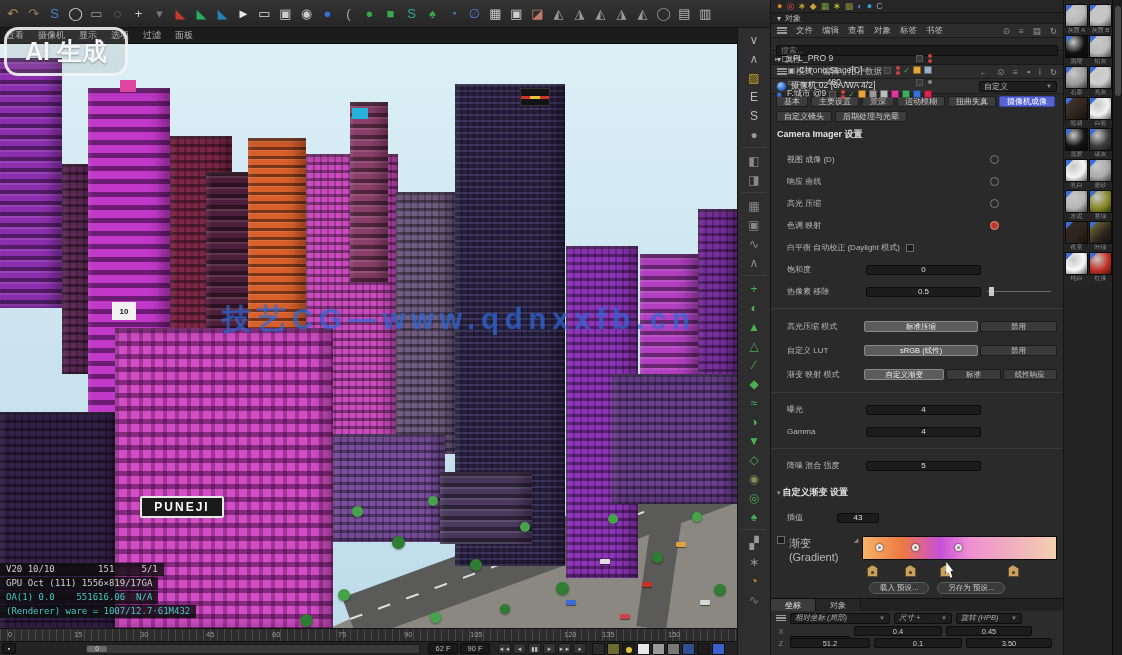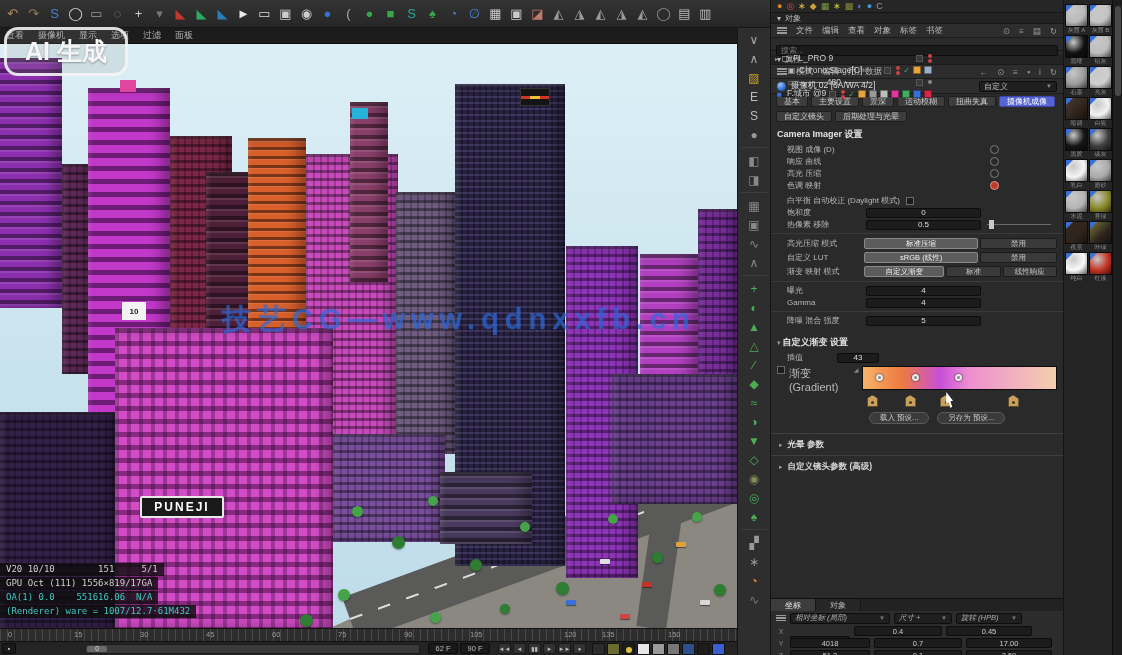--- a/index.html
+++ b/index.html
@@ -99,21 +99,21 @@
     border-bottom:1px solid #1c1c1c;font-size:8.5px;color:#ddd;}
   .bluedot{width:9px;height:9px;border-radius:50%;background:radial-gradient(circle at 35% 30%,#9cc4ff,#2f6fd0 60%,#123a7a);}
   .dropdown{margin-left:auto;width:78px;height:11px;background:#1f1f1f;border:1px solid #0d0d0d;border-radius:2px;
     font-size:8px;color:#bbb;display:flex;align-items:center;padding:0 4px;gap:3px;}
   .dropdown .arr{margin-left:auto;font-size:6px;color:#888;}
   .tabs{display:flex;gap:3px;padding:2px 5px;background:#2a2a2a;}
   .tab{height:11px;padding:0 7px;background:#3d3d3d;border:1px solid #1e1e1e;border-radius:2px;color:#c9c9c9;
     font-size:8px;display:flex;align-items:center;}
   .tab.active{background:#5663d2;border-color:#3b47ad;color:#fff;}
   .heading{font-size:9px;font-weight:bold;color:#e3e3e3;padding:4px 6px 2px;}
-  .prow{height:11px;display:flex;align-items:center;padding:0 6px;font-size:8px;color:#b8b8b8;margin:1px 0;}
+  .prow{height:11px;display:flex;align-items:center;padding:0 6px;font-size:8px;color:#b8b8b8;margin:11px 0;}
   .plabel{width:89px;padding-left:10px;white-space:nowrap;overflow:hidden;}
   .pfield{width:115px;height:10px;background:#1c1c1c;border:1px solid #0c0c0c;border-radius:2px;color:#ddd;
     display:flex;align-items:center;justify-content:center;font-size:8px;}
   .pfield.small{width:42px;}
   .circ{width:9px;height:9px;border-radius:50%;border:1.5px solid #7c7c7c;margin-left:auto;margin-right:58px;}
   .circ.red{background:#c0392b;border-color:#e0958c;}
   .cbx{width:8px;height:8px;background:#1c1c1c;border:1px solid #6a6a6a;margin-left:6px;}
   .pslider{flex:0 0 64px;height:1px;background:#6a6a6a;position:relative;margin-left:6px;}
   .pslider i{position:absolute;left:2px;top:-4px;width:5px;height:9px;background:#c8c8c8;display:block;}
   .sgroup{display:flex;gap:2px;width:198px;}
@@ -260,21 +260,21 @@
           <div class="car" style="left: 566px; top: 556px; background: rgb(58, 111, 216);"></div>
           <div class="car" style="left: 700px; top: 556px; background: rgb(216, 216, 216);"></div>
           <div class="car" style="left: 620px; top: 570px; background: rgb(204, 68, 68);"></div>
           <div class="sign" style="left: 120px; top: 36px; width: 16px; height: 12px; background: rgb(224, 69, 159); color: rgb(255, 255, 255); font-size: 7px;"></div>
           <div class="sign" style="left: 352px; top: 64px; width: 16px; height: 11px; background: rgb(39, 178, 220); color: rgb(255, 255, 255); font-size: 7px;"></div>
           <div class="sign" style="left: 520px; top: 44px; width: 30px; height: 18px; background: rgb(20, 20, 20); color: rgb(255, 255, 255); font-size: 8px; border: 1px solid rgb(51, 51, 51);">
             <i style="display: block; width: 22px; height: 3px; margin: 1px auto; background: rgb(208, 52, 44);"></i>
             <i style="display: block; width: 22px; height: 3px; margin: 1px auto; background: rgb(232, 194, 58);"></i>
             <i style="display: block; width: 22px; height: 3px; margin: 1px auto; background: rgb(208, 52, 44);"></i>
           </div>
-          <div class="sign" style="left: 122px; top: 258px; width: 24px; height: 18px; background: rgb(242, 242, 242); color: rgb(34, 34, 34); font-size: 8px;">10</div>
+          <div class="sign" style="left: 112px; top: 258px; width: 24px; height: 18px; background: rgb(242, 242, 242); color: rgb(34, 34, 34); font-size: 8px;">10</div>
           <div class="sign" style="left: 140px; top: 452px; width: 84px; height: 22px; background: rgb(26, 26, 26); color: rgb(255, 255, 255); font-size: 12px; border: 2px solid rgb(232, 232, 232); border-radius: 2px; letter-spacing: 2px;">PUNEJI</div>
         </div>
       <div class="watermark">技艺CG—www.qdnxxfb.cn</div>
       <div class="stats" id="stats">
           <div class="stat-line">V20 10/10        151     5/1</div>
           <div class="stat-line">GPU Oct (111) 1556×819/17GA</div>
           <div class="stat-line teal">OA(1) 0.0    551616.06  N/A</div>
           <div class="stat-line teal">(Renderer) ware = 1007/12.7·61M432</div>
         </div>
     </div>
@@ -641,26 +641,20 @@
         </span>
       </div>
       <div id="crows">
           <div class="crow">
             <span class="caxis">X</span>
             <span class="cfield" style="width: 60px; margin-top: 20px;">414.9</span>
             <span class="cfield" style="width: 88px;">0.4</span>
             <span class="cfield" style="width: 86px;">0.45</span>
           </div>
           <div class="crow">
-            <span class="caxis">Y</span>
-            <span class="cfield" style="width: 80px;">4018</span>
-            <span class="cfield" style="width: 88px;">0.7</span>
-            <span class="cfield" style="width: 86px;">17.00</span>
-          </div>
-          <div class="crow">
             <span class="caxis">Z</span>
             <span class="cfield" style="width: 80px;">51.2</span>
             <span class="cfield" style="width: 88px;">0.1</span>
             <span class="cfield" style="width: 86px;">3.50</span>
           </div>
         </div>
     </div>
   </div>
 
   <div class="matcol" id="matcol">

